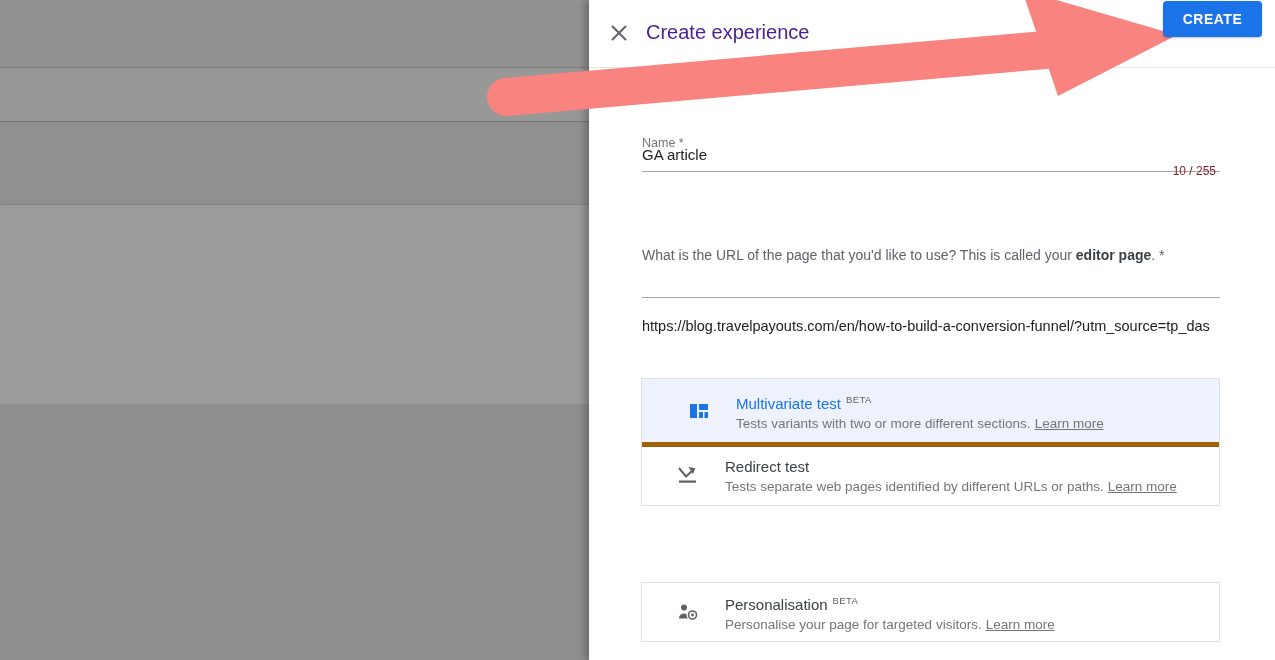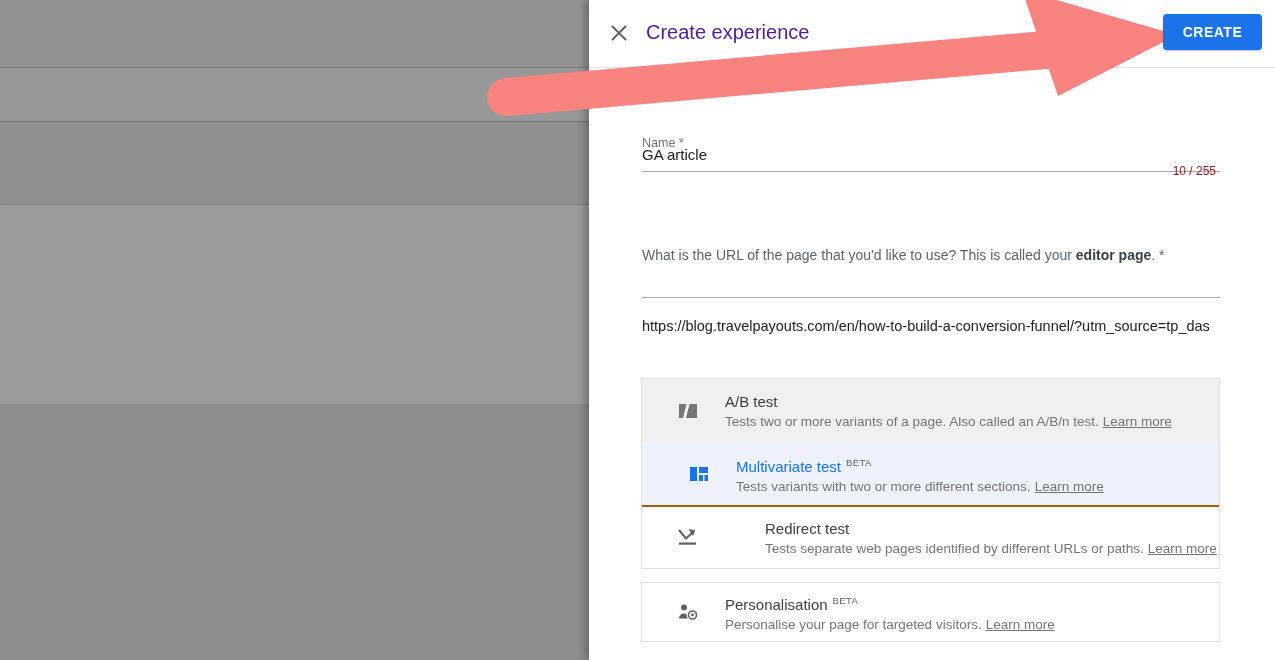--- a/index.html
+++ b/index.html
@@ -20,21 +20,21 @@
                 color:#39569d; letter-spacing:.4px; cursor:pointer; }
 
   
   .panel { position:absolute; left:589px; top:0; width:686px; height:660px; background:#ffffff;
            box-shadow:-4px 0 8px rgba(0,0,0,.28); }
   .panel-header { position:absolute; left:0; top:0; width:100%; height:68px;
                   border-bottom:1px solid #e5e5e5; background:#fff; }
   .close-btn { position:absolute; left:18px; top:21px; width:24px; height:24px; cursor:pointer;
                color:#5f6368; }
   .panel-title { position:absolute; left:57px; top:21px; font-size:20px; color:#4c1d95; }
-  .create-btn { position:absolute; right:13px; top:14px; width:99px; height:36px; z-index:60;
+  .create-btn { position:absolute; right:13px; top:1px; width:99px; height:36px; z-index:60;
                 background:#1a73e8; color:#fff; border:none; border-radius:4px;
                 font-family:inherit; font-size:14px; font-weight:700; letter-spacing:.5px;
                 cursor:pointer; box-shadow:0 1px 2px rgba(0,0,0,.25); }
 
   .fld-label { position:absolute; left:53px; top:118px; font-size:12.5px; color:#757575;margin-top:18px; }
   .fld-value { position:absolute; left:53px; top:146px; font-size:15px; color:#212121; }
   .fld-line  { position:absolute; left:53px; top:171px; width:578px; height:1px; background:#a8a8a8; }
   .fld-counter { position:absolute; left:53px; top:164px; width:574px; text-align:right;
                  font-size:12px; color:#7f1d1d; }
 
@@ -47,21 +47,21 @@
   .type-q { position:absolute; left:53px; top:349px; font-size:14px; color:#5f6368; }
 
   .opt-group { position:absolute; left:52px; top:378px; width:579px; background:#fff;
                border:1px solid #dfdfdf; }
   .opt-solo  { position:absolute; left:52px; top:582px; width:579px; background:#fff;
                border:1px solid #dfdfdf; }
   .opt-row { display:flex; align-items:center; height:63px; padding-left:33px; cursor:pointer; }
   .opt-solo .opt-row { height:58px; }
   .row-ab { background:#f0f0f0; }
   .row-mv { background:#edf2fc;padding-left:44px; }
-  .row-rd { background:#fff; border-top:2px solid #a16207;gap:40px; }
+  .row-rd { background:#fff; border-top:5px solid #a16207; }
   .opt-icon { width:26px; height:24px; flex:0 0 26px; display:flex; align-items:center; justify-content:center; }
   .opt-text { margin-left:24px; }
   .opt-title { font-size:15px; font-weight:500; color:#3c4043; line-height:18px; }
   .opt-title.blue { color:#1a73e8; }
   .opt-badge { font-size:9.5px; color:#5f6368; font-weight:400; letter-spacing:.4px;
                vertical-align:6px; margin-left:5px; }
   .opt-desc { font-size:13.5px; color:#757575; margin-top:3px; }
   .learn-more { color:#757575; text-decoration:underline; margin-left:4px; cursor:pointer; }
 
   
@@ -101,32 +101,20 @@
     <div class="fld-line"></div>
     <div class="fld-counter">10 / 255</div>
 
     <div class="url-q"><span>What is the URL of the page that you'd like to use? This is called your </span><b>editor page</b><span>. *</span></div>
     <div class="url-value">https://blog.travelpayouts.com/en/how-to-build-a-conversion-funnel/?utm_source=tp_das</div>
     <div class="url-line"></div>
 
 
     <div class="opt-group">
 
-      <div class="opt-row row-ab">
-        <div class="opt-icon">
-          <svg width="24" height="24" viewBox="0 0 24 24">
-            <polygon points="3,5 10.5,5 7,19 3,19" fill="#757575"></polygon>
-            <polygon points="13.5,5 21,5 21,19 10,19" fill="#757575"></polygon>
-          </svg>
-        </div>
-        <div class="opt-text">
-          <div class="opt-title">A/B test</div>
-          <div class="opt-desc"><span>Tests two or more variants of a page. Also called an A/B/n test.</span><span class="learn-more">Learn more</span></div>
-        </div>
-      </div>
 
       <div class="opt-row row-mv">
         <div class="opt-icon">
           <svg width="24" height="24" viewBox="0 0 24 24">
             <rect x="3" y="5" width="7" height="14" fill="#1a73e8"></rect>
             <rect x="12" y="5" width="9" height="6" fill="#1a73e8"></rect>
             <rect x="12" y="13" width="4" height="6" fill="#1a73e8"></rect>
             <rect x="17.5" y="13" width="3.5" height="6" fill="#1a73e8"></rect>
           </svg>
         </div>

